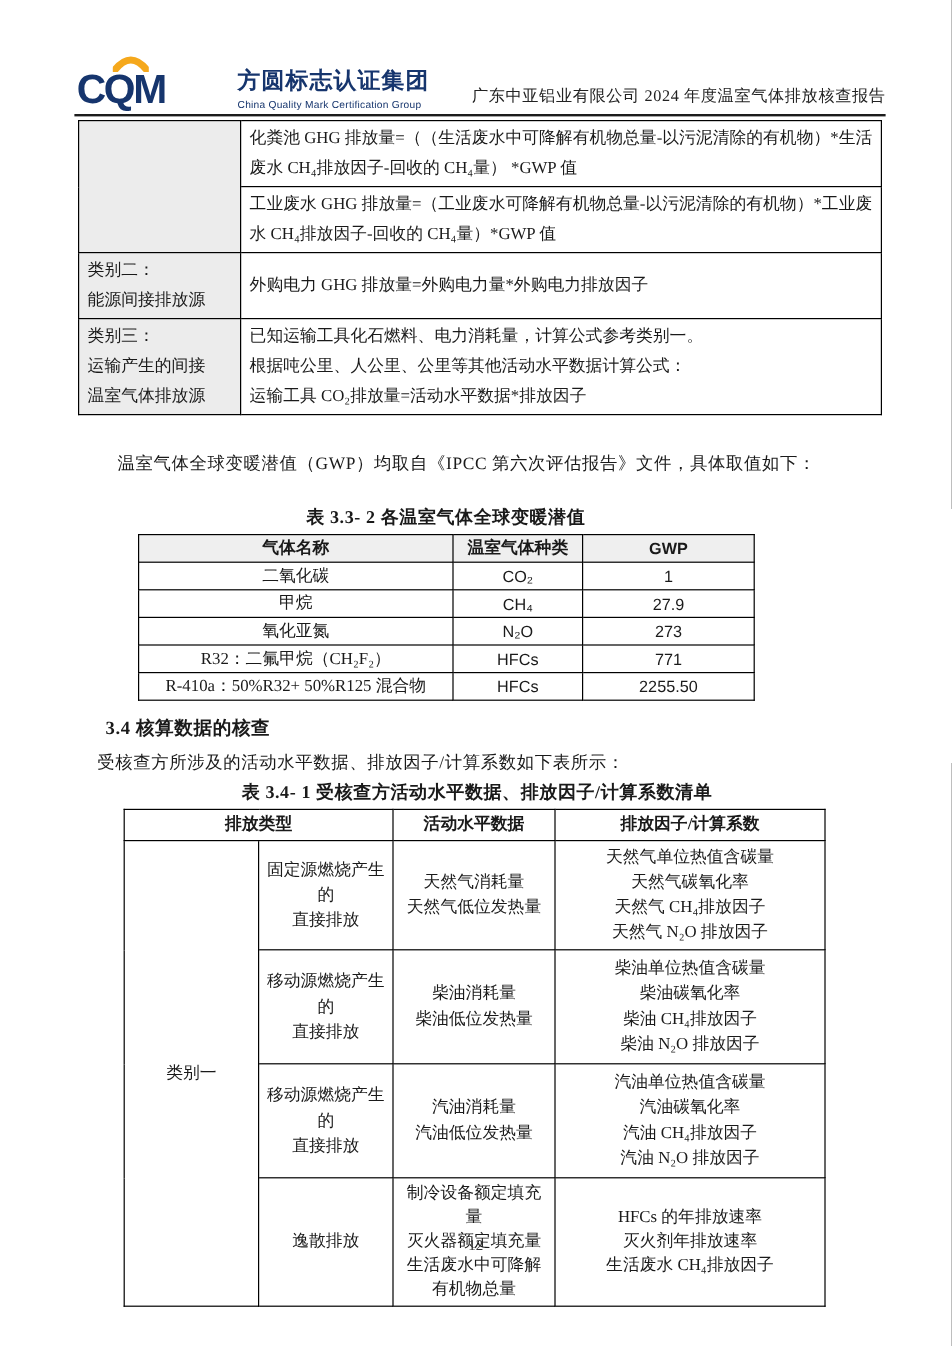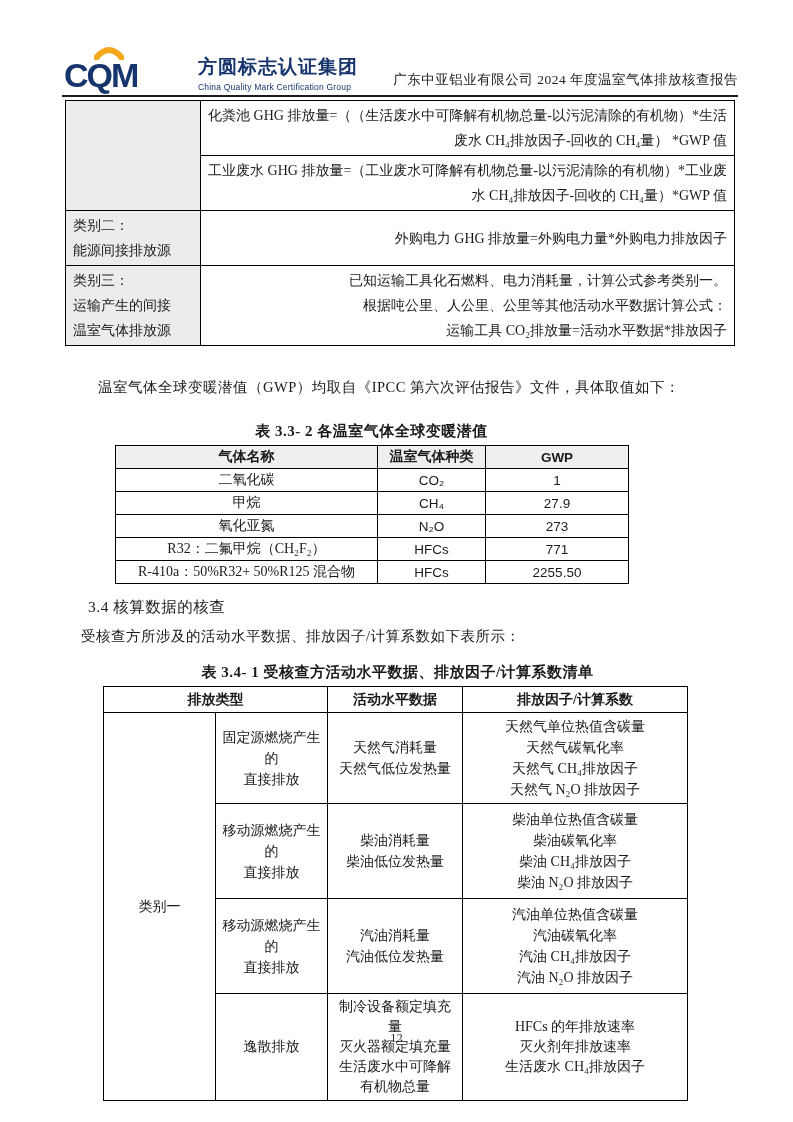--- a/index.html
+++ b/index.html
@@ -41,30 +41,30 @@
 
   
   table { border-collapse: collapse; table-layout: fixed; }
   td, th { border: 1.5px solid #000; font-size: 14px; vertical-align: middle; }
   .ml { white-space: pre-line; }
 
   
   .formula-table { margin-left: 3px; margin-top: 3px; width: 670px; }
   .formula-table td { padding: 2px 7px; line-height: 25px; }
   .formula-table td.cat { background: #ececec; width: 135px; vertical-align: top; }
-  .formula-table td.formula { text-align: right; }
+  .formula-table td.formula { text-align: left; }
 
   
   .para { font-size: 14.5px; line-height: 22px; letter-spacing: .5px; }
   .gwp-intro { margin: 30px 0 0 36px; }
   .tbl-title { font-weight: bold; font-size: 15px; text-align: center; letter-spacing: .5px; }
   .gwp-title { margin-top: 24px; width: 513px; margin-left: 53px; }
-  .section-heading { font-weight: normal; font-size: 15.5px; margin: 13px 0 0 26px; letter-spacing: .5px; }
+  .section-heading { font-weight: bold; font-size: 15.5px; margin: 13px 0 0 26px; letter-spacing: .5px; }
   .section-intro { margin: 7px 0 0 19px; }
-  .act-title { margin-top: 16px; width: 585px; margin-left: 43px; }
+  .act-title { margin-top: 4px; width: 585px; margin-left: 43px; }
 
   
   .gwp-table { margin-left: 53px; margin-top: 4px; width: 513px; }
   .gwp-table td { text-align: center; height: 23px; padding: 1px 4px; }
   .gwp-table tr.hd td { background: #efefef; font-weight: bold; }
   .gwp-table .c0 { width: 262px; }
   .gwp-table .c1 { width: 108px; }
   .gwp-table .c2 { width: 143px; }
   .latin { font-family: "Liberation Sans", "DejaVu Sans", sans-serif; font-size: 13.5px; }
 

